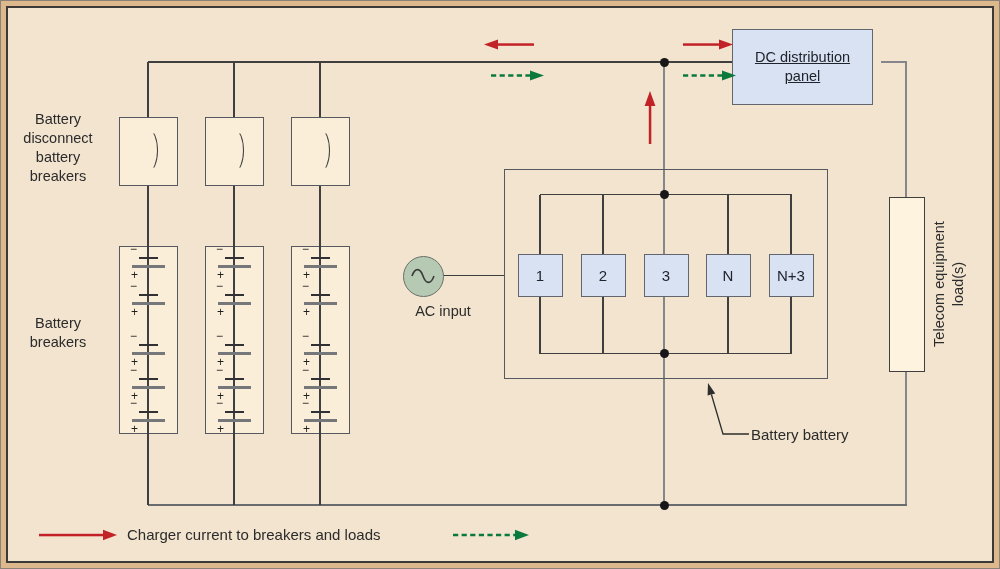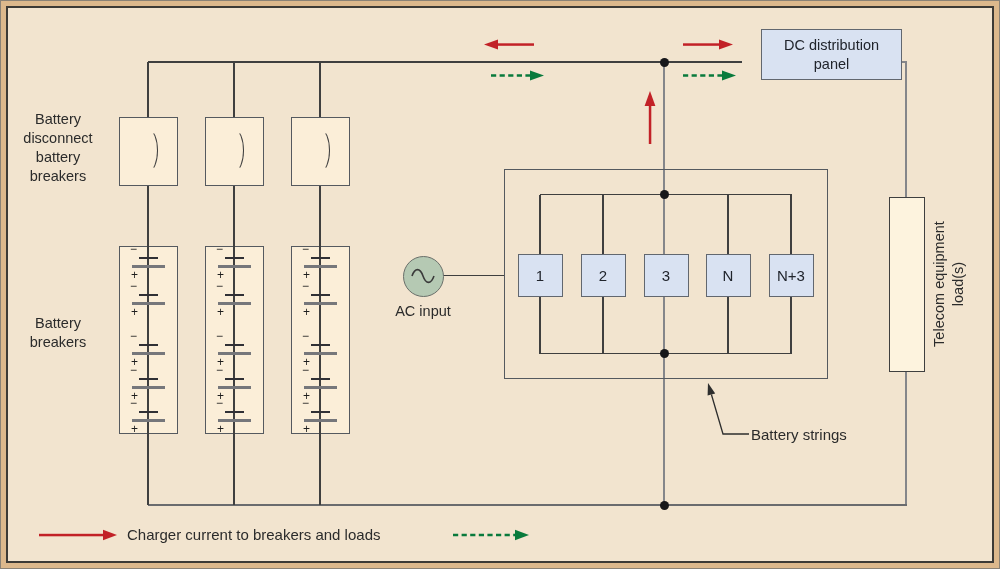--- a/index.html
+++ b/index.html
@@ -185,25 +185,25 @@
         <span>N+3</span>
       </div>
     </div>
 
   <div class="wire" style="left:442px;top:274px;width:61px;height:1.4px;"></div>
   <div class="ac-circle" style="left:402px;top:255px;">
     <svg width="38" height="38" viewBox="0 0 38 38">
       <path d="M8,19 C11,10.5 16,10.5 19,19 C22,27.5 27,27.5 30,19" stroke="#3a3a3a" stroke-width="1.6" fill="none"></path>
     </svg>
   </div>
-  <div class="label" style="left:372px;top:301px;width:100px;">
+  <div class="label" style="left:392px;top:301px;width:100px;">
     <span>AC input</span>
   </div>
 
-  <div class="panel" style="left:760px;top:28px;width:141px;height:51px;">
+  <div class="panel" style="left:731px;top:28px;width:141px;height:76px;text-decoration:underline;">
     <div>DC distribution</div>
     <div>panel</div>
   </div>
 
   <div class="loadbox" style="left:888px;top:196px;width:36px;height:175px;"></div>
   <div class="vlabel" style="left:948px;top:283px;">
     <div>Telecom equipment</div>
     <div>load(s)</div>
   </div>
 
@@ -216,21 +216,21 @@
   <div class="label" style="left:4px;top:313px;width:106px;">
     <div>Battery</div>
     <div>breakers</div>
   </div>
 
   <svg class="arrow" style="left:700px;top:376px;" width="52" height="62" viewBox="0 0 52 62">
     <path d="M48,57 L22,57 L10.4,17.5" stroke="#2e2e2e" stroke-width="1.3" fill="none"></path>
     <polygon points="7,6 14.2,16.4 6.6,18.6" fill="#2e2e2e"></polygon>
   </svg>
   <div class="legend-text" style="left:750px;top:425px;">
-    <span>Battery strings</span>
+    <span>Battery battery</span>
   </div>
 
   <svg class="arrow" style="left:483px;top:37px;" width="52" height="13" viewBox="0 0 52 13">
     <polygon points="0,6.5 14,1.5 14,11.5" fill="#c22127"></polygon>
     <rect x="13" y="5.3" width="37" height="2.5" fill="#c22127"></rect>
   </svg>
   <svg class="arrow" style="left:488px;top:68px;" width="55" height="13" viewBox="0 0 55 13">
     <line x1="2" y1="6.5" x2="41" y2="6.5" stroke="#097a3c" stroke-width="2.6" stroke-dasharray="5.2,3.4"></line>
     <polygon points="55,6.5 41,1.5 41,11.5" fill="#097a3c"></polygon>
   </svg>

